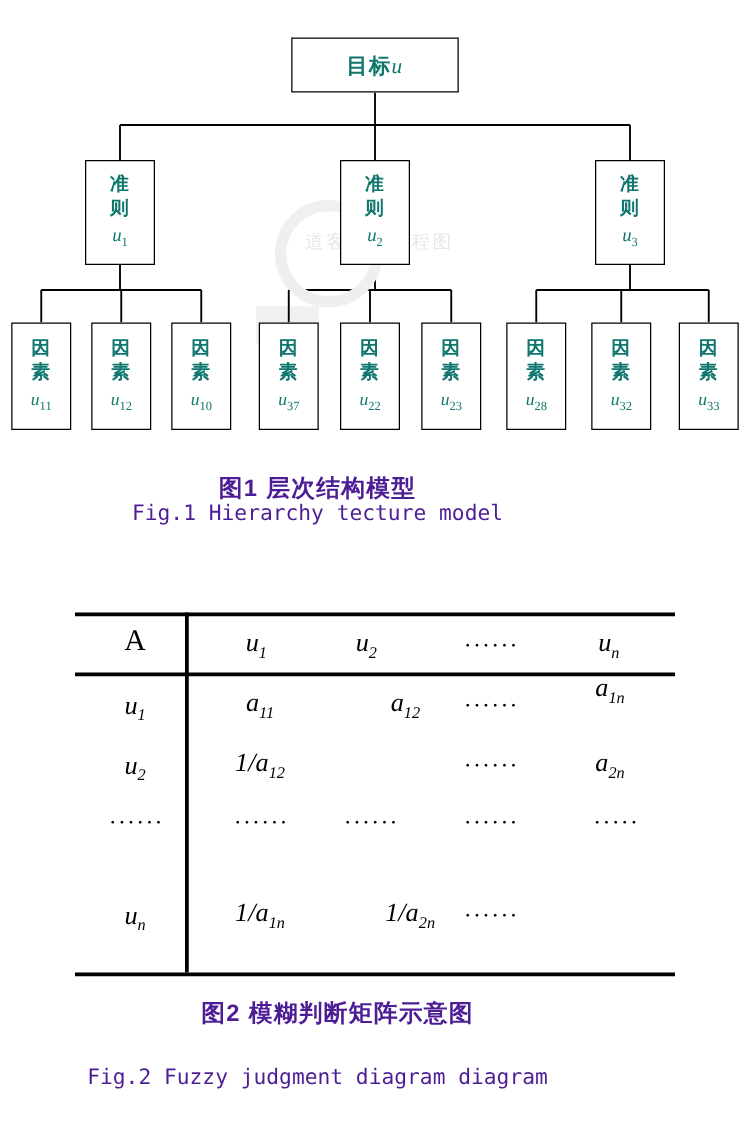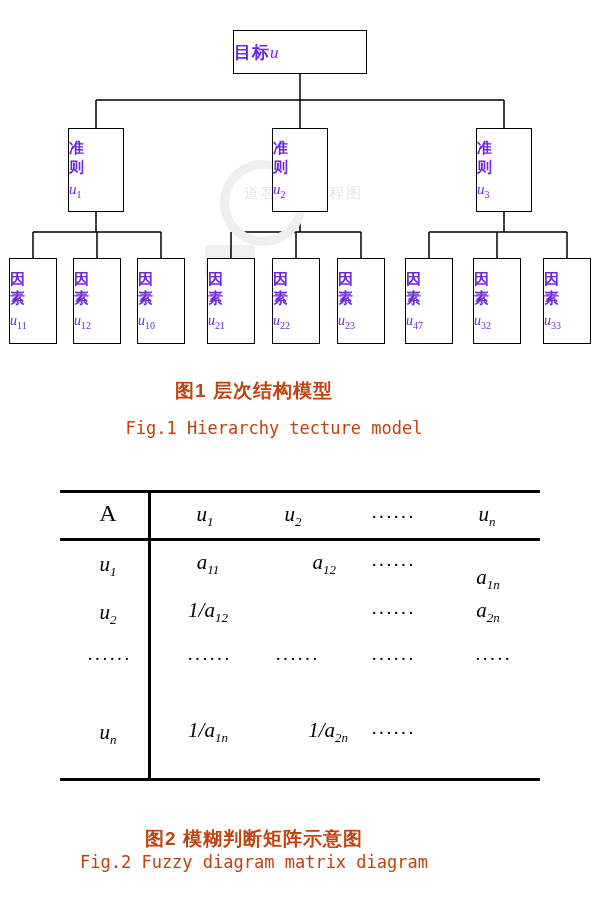--- a/index.html
+++ b/index.html
@@ -31,24 +31,24 @@
     width: 600px;
     height: 370px;
   }
   .node {
     position: absolute;
     border: 1.5px solid #000;
     background: #ffffff;
     box-sizing: border-box;
     display: flex;
     flex-direction: column;
-    align-items: flex-start;
+    align-items: center;
     justify-content: center;
     font-family: "Liberation Sans", sans-serif;
-    color: #6d28d9;
+    color: #0f766e;
     z-index: 2;
   }
   .node .cn {
     font-size: 16px;
     line-height: 19px;
     font-weight: 600;
     letter-spacing: 1px;
   }
   .node .lbl {
     font-size: 14px;
@@ -135,35 +135,35 @@
     width: 50px;
     height: 30px;
     background: #f0f0f0;
     z-index: 0;
   }
 
   .caption {
     position: absolute;
     width: 508px;
     text-align: center;
-    color: #c2410c;
+    color: #4c1d95;
   }
   .cap-cn {
     font-size: 19px;
     font-weight: 700;
     font-family: "Liberation Sans", sans-serif;
     letter-spacing: 1px;
   }
   .cap-en {
     font-size: 17px;
     font-family: "DejaVu Sans Mono", monospace;
     letter-spacing: 0px;
   }
   #fig1-cap-cn { top: 378px; }
-  #fig1-cap-en { top: 418px; padding-left: 20px; }
+  #fig1-cap-en { top: 401px; }
 
   
   #fig2 {
     position: absolute;
     left: 0;
     top: 480px;
     width: 600px;
     height: 420px;
   }
   .matrix-wrap {
@@ -210,21 +210,21 @@
     font-family: "Liberation Serif", serif;
   }
   .m-dots {
     position: absolute;
     text-align: center;
     font-size: 19px;
     font-family: "Liberation Serif", serif;
     color: #000;
     letter-spacing: 1px;
   }
-  #fig2-cap-cn { top: 346px; }
+  #fig2-cap-cn { top: 318px; margin-left: 16px; }
   #fig2-cap-en { top: 372px; }
 </style>
 </head>
 <body>
 
 <div id="fig1">
 
   <div class="shade"></div>
 
   <div class="watermark">
@@ -291,37 +291,37 @@
   </div>
   <div class="node fact-node" style="left:137px;">
     <div class="cn">因</div>
     <div class="cn">素</div>
     <div class="lbl"><span>u</span><sub>10</sub></div>
   </div>
 
   <div class="node fact-node" style="left:207px;">
     <div class="cn">因</div>
     <div class="cn">素</div>
-    <div class="lbl"><span>u</span><sub>21</sub></div>
+    <div class="lbl"><span>u</span><sub>37</sub></div>
   </div>
   <div class="node fact-node" style="left:272px;">
     <div class="cn">因</div>
     <div class="cn">素</div>
     <div class="lbl"><span>u</span><sub>22</sub></div>
   </div>
   <div class="node fact-node" style="left:337px;">
     <div class="cn">因</div>
     <div class="cn">素</div>
     <div class="lbl"><span>u</span><sub>23</sub></div>
   </div>
 
   <div class="node fact-node" style="left:405px;">
     <div class="cn">因</div>
     <div class="cn">素</div>
-    <div class="lbl"><span>u</span><sub>47</sub></div>
+    <div class="lbl"><span>u</span><sub>28</sub></div>
   </div>
   <div class="node fact-node" style="left:473px;">
     <div class="cn">因</div>
     <div class="cn">素</div>
     <div class="lbl"><span>u</span><sub>32</sub></div>
   </div>
   <div class="node fact-node" style="left:543px;">
     <div class="cn">因</div>
     <div class="cn">素</div>
     <div class="lbl"><span>u</span><sub>33</sub></div>
@@ -343,34 +343,34 @@
 
     <div class="m-cell" style="left:110px; top:12px; width:70px;"><span>u</span><sub>1</sub></div>
     <div class="m-cell" style="left:198px; top:12px; width:70px;"><span>u</span><sub>2</sub></div>
     <div class="m-dots" style="left:288px; top:16px; width:90px;">······</div>
     <div class="m-cell" style="left:392px; top:12px; width:70px;"><span>u</span><sub>n</sub></div>
 
     <div class="m-cell" style="left:18px; top:62px; width:60px;"><span>u</span><sub>1</sub></div>
     <div class="m-cell" style="left:108px; top:60px; width:80px;"><span>a</span><sub>11</sub></div>
     <div class="m-cell" style="left:196px; top:60px; width:80px;text-align:right;"><span>a</span><sub>12</sub></div>
     <div class="m-dots" style="left:288px; top:64px; width:90px;">······</div>
-    <div class="m-cell" style="left:388px; top:75px; width:80px;"><span>a</span><sub>1n</sub></div>
+    <div class="m-cell" style="left:388px; top:48px; width:80px;"><span>a</span><sub>1n</sub></div>
 
     <div class="m-cell" style="left:18px; top:110px; width:60px;"><span>u</span><sub>2</sub></div>
     <div class="m-cell" style="left:100px; top:108px; width:96px;"><span>1/a</span><sub>12</sub></div>
     <div class="m-dots" style="left:288px; top:112px; width:90px;">······</div>
     <div class="m-cell" style="left:388px; top:108px; width:80px;"><span>a</span><sub>2n</sub></div>
 
     <div class="m-dots" style="left:14px; top:158px; width:70px;">······</div>
     <div class="m-dots" style="left:104px; top:158px; width:90px;">······</div>
     <div class="m-dots" style="left:192px; top:158px; width:90px;">······</div>
     <div class="m-dots" style="left:288px; top:158px; width:90px;">······</div>
     <div class="m-dots" style="left:388px; top:158px; width:90px;">·····</div>
 
     <div class="m-cell" style="left:18px; top:230px; width:60px;"><span>u</span><sub>n</sub></div>
     <div class="m-cell" style="left:100px; top:228px; width:96px;"><span>1/a</span><sub>1n</sub></div>
     <div class="m-cell" style="left:192px; top:228px; width:96px;text-align:right;"><span>1/a</span><sub>2n</sub></div>
     <div class="m-dots" style="left:288px; top:232px; width:90px;">······</div>
   </div>
 
   <div id="fig2-cap-cn" class="caption cap-cn">图2 模糊判断矩阵示意图</div>
-  <div id="fig2-cap-en" class="caption cap-en">Fig.2 Fuzzy diagram matrix diagram</div>
+  <div id="fig2-cap-en" class="caption cap-en">Fig.2 Fuzzy judgment diagram diagram</div>
 </div>
 
 </body></html>

